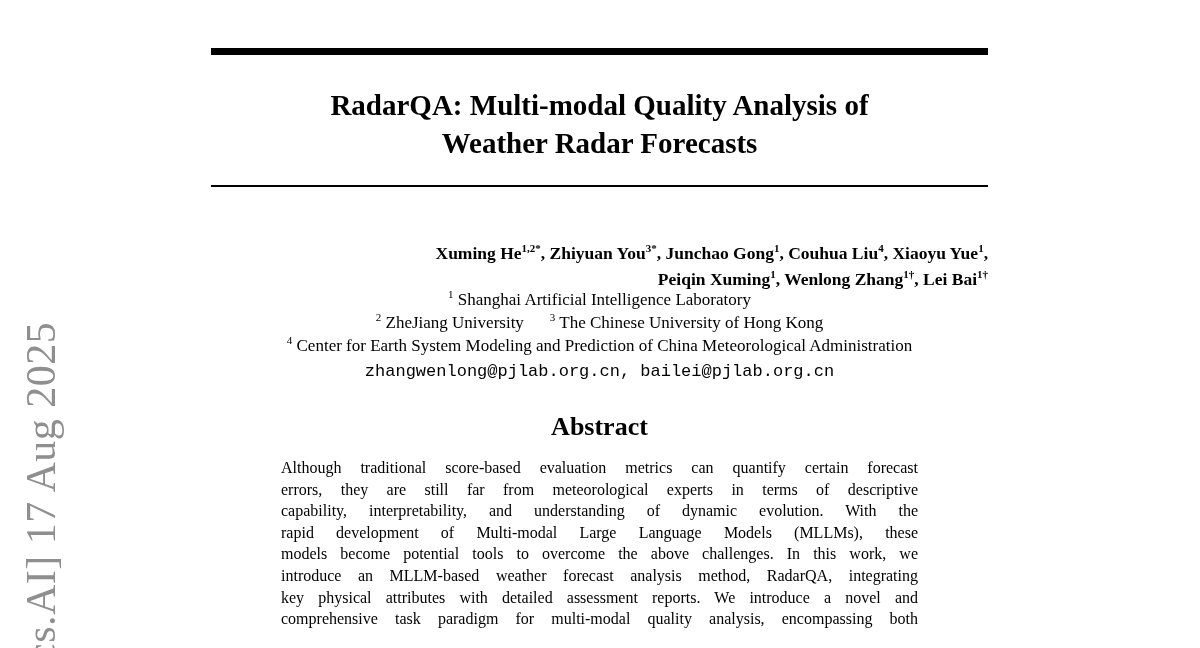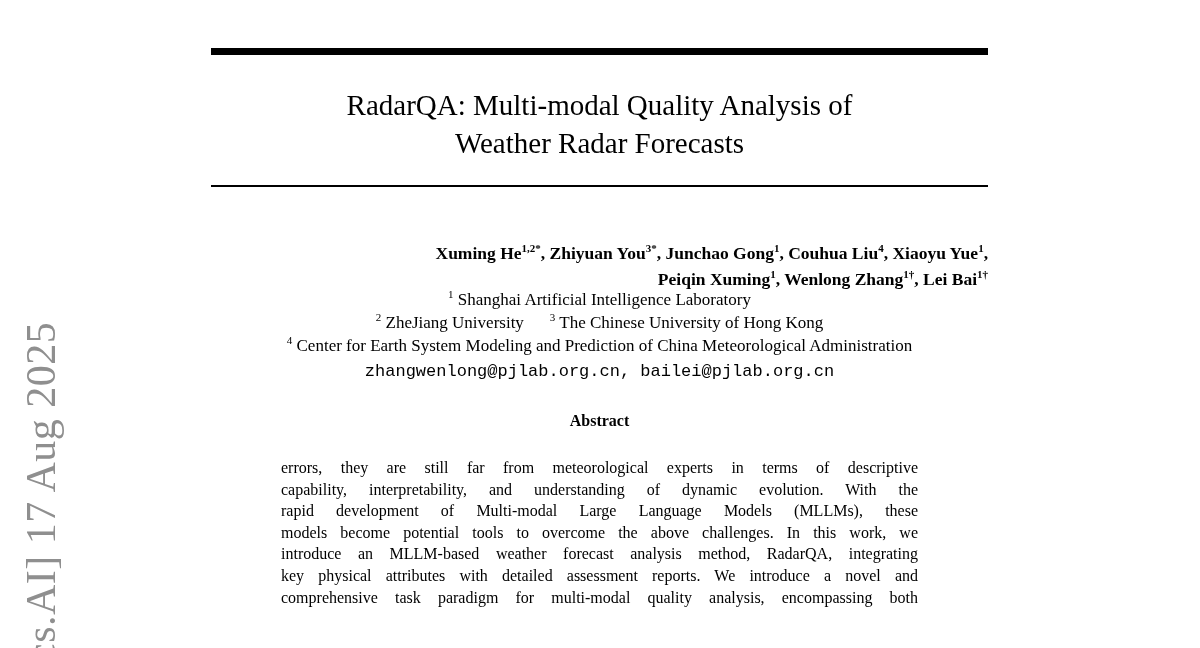--- a/index.html
+++ b/index.html
@@ -37,21 +37,21 @@
   }
   .rule-thin {
     position: absolute; left: 0; top: 185px;
     width: 777px; height: 2px; background: #000;
   }
 
   .paper-title {
     position: absolute; left: 0; top: 86px;
     width: 777px;
     text-align: center;
-    font-weight: normal;
+    font-weight: bold;
     font-size: 29px;
     line-height: 38px;
     margin: 0;
   }
 
   .authors {
     position: absolute; left: 0; top: 240px;
     width: 777px;
     text-align: right;
     font-weight: bold;
@@ -79,21 +79,21 @@
     font-family: "Liberation Mono", monospace;
     font-size: 17px;
     line-height: 20px;
   }
 
   .abstract-heading {
     position: absolute; left: 0; top: 412px;
     width: 777px;
     text-align: center;
     font-weight: bold;
-    font-size: 16px;
+    font-size: 26px;
     margin: 0;
   }
 
   .abstract-body {
     position: absolute; left: 70px; top: 459px;
     width: 637px;
     font-size: 16px;
   }
   .abs-line {
     text-align: justify;
@@ -127,20 +127,21 @@
       <div><sup>1</sup><span> Shanghai Artificial Intelligence Laboratory</span></div>
       <div><sup>2</sup><span> ZheJiang University</span><span class="affil-gap"></span><sup>3</sup><span> The Chinese University of Hong Kong</span></div>
       <div><sup>4</sup><span> Center for Earth System Modeling and Prediction of China Meteorological Administration</span></div>
     </div>
 
     <div class="emails">zhangwenlong@pjlab.org.cn, bailei@pjlab.org.cn</div>
 
     <h2 class="abstract-heading">Abstract</h2>
 
     <div class="abstract-body">
+      <div class="abs-line">Although traditional score-based evaluation metrics can quantify certain forecast</div>
       <div class="abs-line">errors, they are still far from meteorological experts in terms of descriptive</div>
       <div class="abs-line">capability, interpretability, and understanding of dynamic evolution.  With the</div>
       <div class="abs-line">rapid development of Multi-modal Large Language Models (MLLMs), these</div>
       <div class="abs-line">models become potential tools to overcome the above challenges. In this work, we</div>
       <div class="abs-line">introduce an MLLM-based weather forecast analysis method, RadarQA, integrating</div>
       <div class="abs-line">key physical attributes with detailed assessment reports. We introduce a novel and</div>
       <div class="abs-line">comprehensive task paradigm for multi-modal quality analysis, encompassing both</div>
     </div>
 
   </div>

